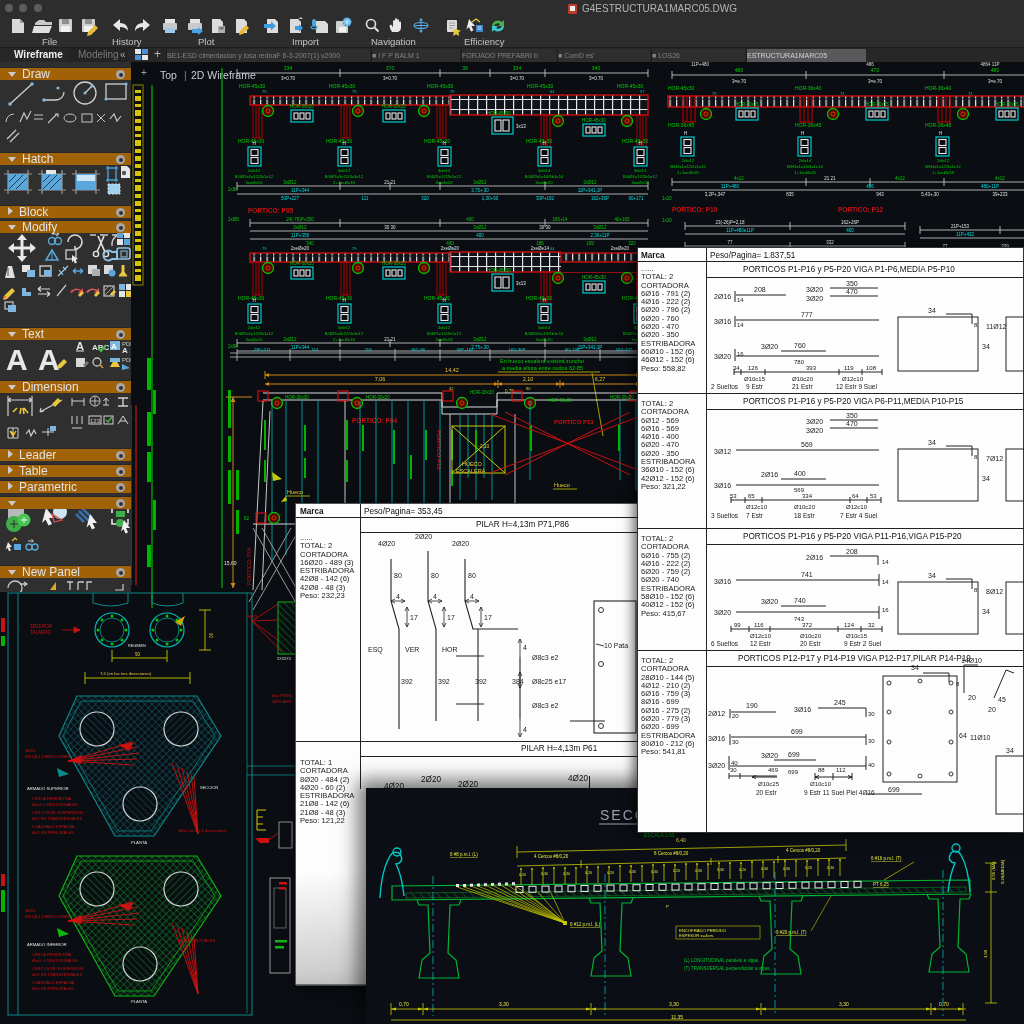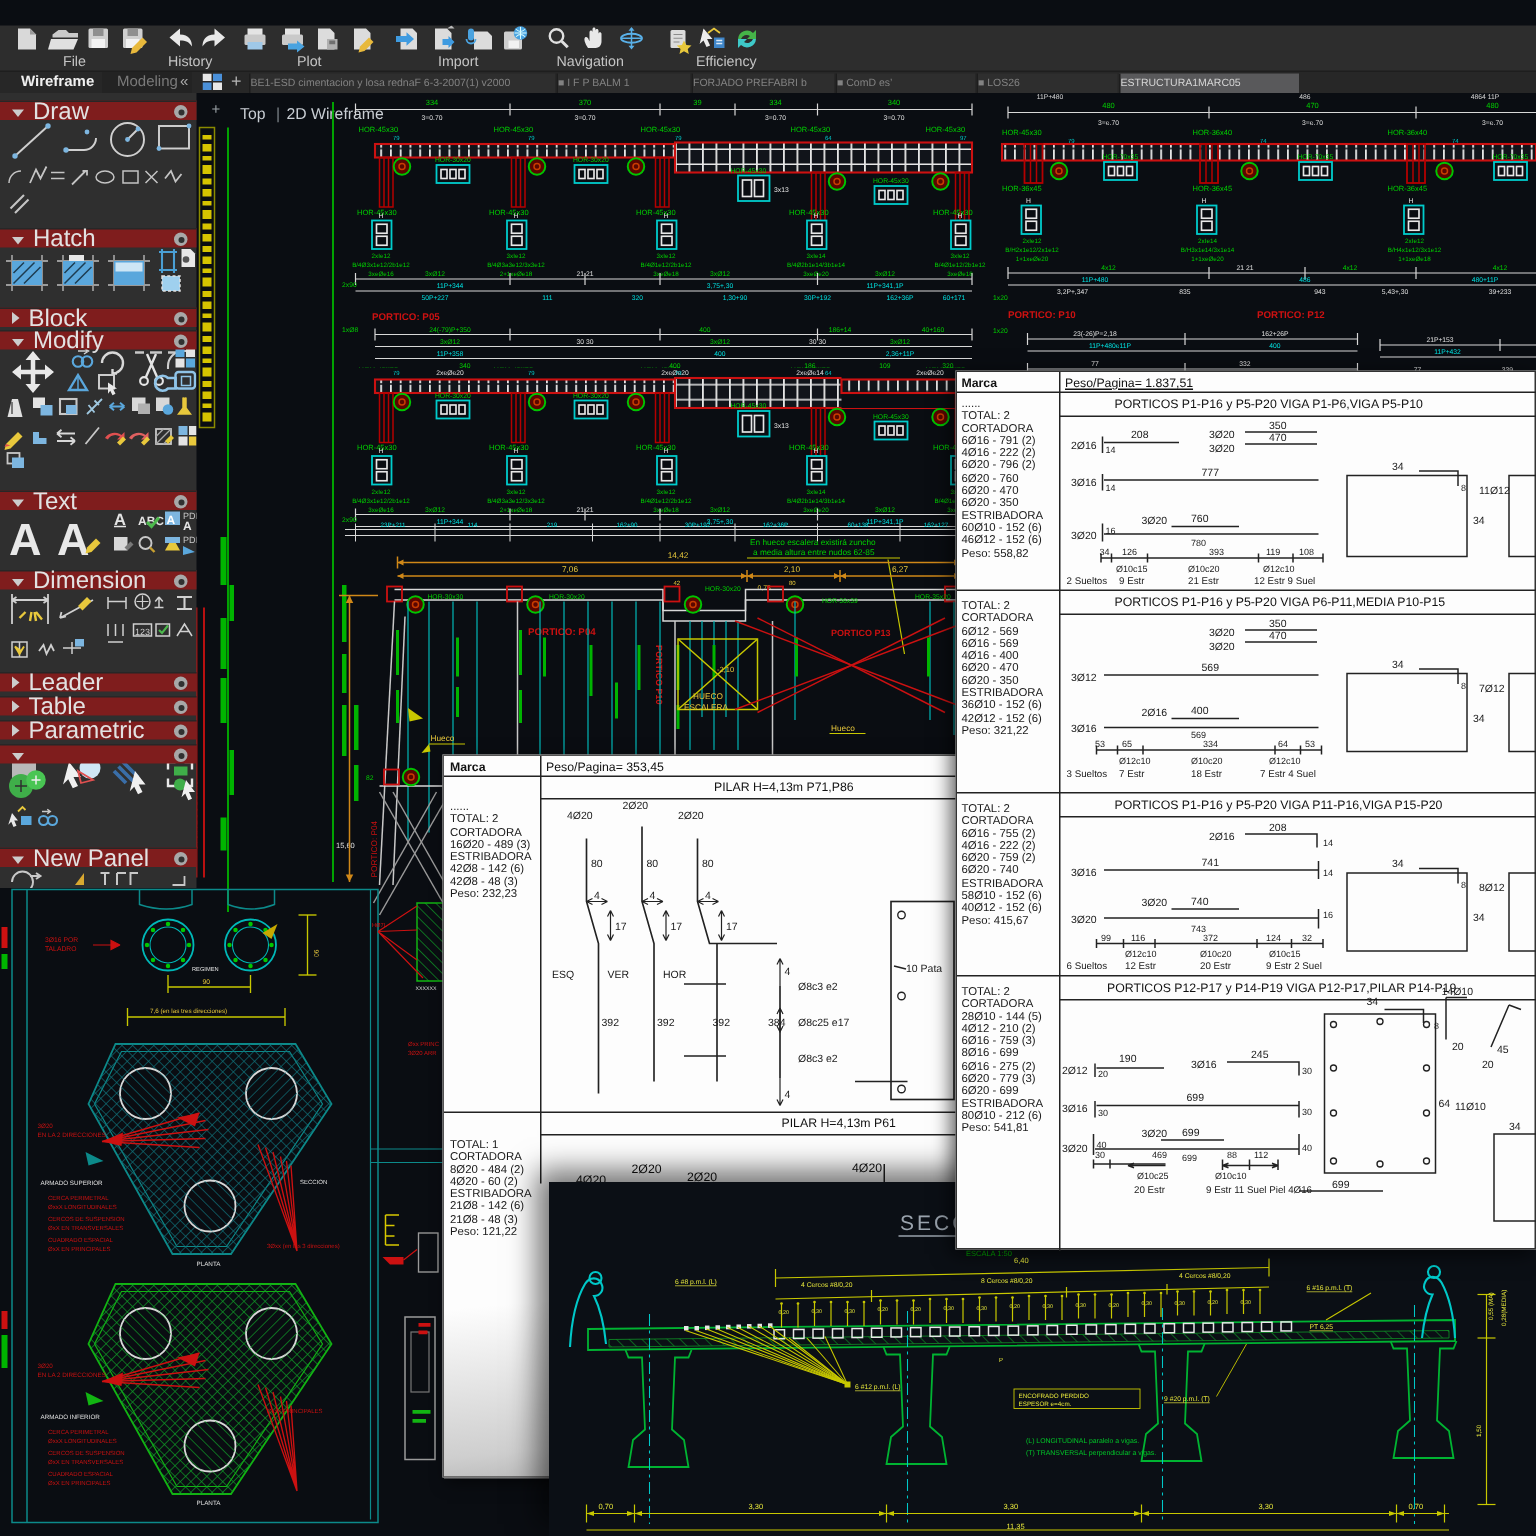--- a/index.html
+++ b/index.html
@@ -10,21 +10,21 @@
   #titlebar{left:0;top:0;width:1024px;height:17px;background:#2d2d2d;}
   .tl{position:absolute;top:4px;width:8px;height:8px;border-radius:50%;background:#5c5c5c;}
   #wtitle{position:absolute;left:582px;top:3px;color:#b4b4b4;font-size:10px;white-space:nowrap;}
   #toolbar{left:0;top:17px;width:1024px;height:31px;background:#2d2d2d;border-bottom:1px solid #1e1e1e;}
   .tlabel{position:absolute;top:19px;color:#c4c4c4;font-size:9.5px;}
   #tabrow{left:0;top:48px;width:1024px;height:14px;background:#272727;}
   .dmtab{position:absolute;top:0;height:14px;font-size:10px;line-height:14px;padding:0 10px;}
   .ftab{position:absolute;top:1px;height:13px;font-size:7px;line-height:13px;color:#828282;background:#2e2e2e;border-left:1px solid #1d1d1d;white-space:nowrap;overflow:hidden;}
   
   #palette{left:0;top:62px;width:131px;height:530px;background:#2f2f2f;}
-  .phead{position:absolute;left:0;width:131px;height:13px;border-top:1px solid #272727;background:#7f1d1d;color:#e2e2e2;font-size:16px;line-height:13px;}
+  .phead{position:absolute;left:0;width:131px;height:13px;border-top:1px solid #272727;background:#a16207;color:#e2e2e2;font-size:12px;line-height:13px;}
   .phead .tri{display:inline-block;margin:0 6px 1px 8px;}
   .gear{position:absolute;right:6px;top:2px;width:9px;height:9px;border-radius:50%;background:#a8a8a8;}
   .gear:after{content:"";position:absolute;left:2.5px;top:2.5px;width:4px;height:4px;border-radius:50%;background:#313131;}
   
   #midtable{left:295px;top:503px;width:345px;height:482px;background:#fdfdfd;border:1px solid #555;box-shadow:2px 3px 10px rgba(0,0,0,0.6);}
   #bigtable{left:637px;top:247px;width:387px;height:586px;background:#fdfdfd;border:1px solid #333;box-shadow:-3px 3px 12px rgba(0,0,0,0.65);}
   #sheet{left:366px;top:788px;width:658px;height:236px;background:#0b0f15;box-shadow:-8px -8px 18px rgba(0,0,0,0.55);}
   .tcol{position:absolute;color:#1a1a1a;font-size:7.6px;line-height:8.3px;white-space:pre;}
   .ttitle{position:absolute;color:#111;font-size:8.2px;white-space:nowrap;}
   .hline{position:absolute;background:#222;height:1px;}
@@ -1180,27 +1180,27 @@
       </g>
 
       <g fill="#e8e83c" font-size="4">
           <text x="300" y="120">P</text>
         </g>
     </svg>
   </div>
 
   <div id="bigtable" class="abs">
     <div class="ttitle" style="left:3px;top:3px;font-weight:bold;">Marca</div>
-    <div class="ttitle" style="left:72px;top:3px;text-decoration:underline;">Peso/Pagina= 1.837,51</div>
+    <div class="ttitle" style="left:72px;top:3px;">Peso/Pagina= 1.837,51</div>
     <div class="vline" style="left:68px;top:0;height:586px;"></div>
     <div class="hline" style="left:0;top:13px;width:387px;"></div>
     <div class="hline" style="left:0;top:145px;width:387px;"></div>
     <div class="hline" style="left:0;top:280px;width:387px;"></div>
     <div class="hline" style="left:0;top:402px;width:387px;"></div>
-    <div class="ttitle" style="left:105px;top:17px;">PORTICOS P1-P16 y P5-P20 VIGA P1-P6,VIGA P5-P10</div>
+    <div class="ttitle" style="left:105px;top:17px;">PORTICOS P1-P16 y P5-P20 VIGA P1-P6,MEDIA P5-P10</div>
     <div class="hline" style="left:68px;top:29px;width:319px;"></div>
     <div class="tcol" style="left:3px;top:17px;">......
 TOTAL: 2
 CORTADORA
 6Ø16 - 791 (2)
 4Ø16 - 222 (2)
 6Ø20 - 796 (2)
 6Ø20 - 760
 6Ø20 - 470
 6Ø20 - 350
@@ -1638,20 +1638,28 @@
     <div class="phead" style="top:158px"><span class="tri" style="border-left:4px solid transparent;border-right:4px solid transparent;border-top:5px solid #ccc;"></span>Modify<span class="gear"></span></div>
     <div class="phead" style="top:265px"><span class="tri" style="border-left:4px solid transparent;border-right:4px solid transparent;border-top:5px solid #ccc;"></span>Text<span class="gear"></span></div>
     <div class="phead" style="top:318px"><span class="tri" style="border-left:4px solid transparent;border-right:4px solid transparent;border-top:5px solid #ccc;"></span>Dimension<span class="gear"></span></div>
     <div class="phead" style="top:386px"><span class="tri" style="border-top:4px solid transparent;border-bottom:4px solid transparent;border-left:5px solid #ccc;"></span>Leader<span class="gear"></span></div>
     <div class="phead" style="top:402px"><span class="tri" style="border-top:4px solid transparent;border-bottom:4px solid transparent;border-left:5px solid #ccc;"></span>Table<span class="gear"></span></div>
     <div class="phead" style="top:418px"><span class="tri" style="border-top:4px solid transparent;border-bottom:4px solid transparent;border-left:5px solid #ccc;"></span>Parametric<span class="gear"></span></div>
     <div class="phead" style="top:434px"><span class="tri" style="border-left:4px solid transparent;border-right:4px solid transparent;border-top:5px solid #ccc;"></span><span class="gear"></span></div>
     <div class="phead" style="top:503px"><span class="tri" style="border-left:4px solid transparent;border-right:4px solid transparent;border-top:5px solid #ccc;"></span>New Panel<span class="gear"></span></div>
   </div>
 
+  <div id="titlebar" class="abs">
+    <div class="tl" style="left:4.5px"></div>
+    <div class="tl" style="left:18.5px"></div>
+    <div class="tl" style="left:33.5px"></div>
+    <div style="position:absolute;left:568px;top:4px;width:9px;height:10px;background:#c0392b;border-radius:1px;"></div>
+      <div style="position:absolute;left:570px;top:6px;width:5px;height:5px;background:#ecf0f1;"></div>
+      <div id="wtitle">G4ESTRUCTURA1MARC05.DWG</div>
+  </div>
   <div id="toolbar" class="abs">
     <svg width="1024" height="31" viewBox="0 0 1024 31" xmlns="http://www.w3.org/2000/svg">
 
       <path d="M12 2 h8 l4 4 v10 h-12 z" fill="#d9d9d9"></path>
         <path d="M20 2 l4 4 h-4 z" fill="#9a9a9a"></path>
 
       <path d="M35 6 l4 -3 h5 l2 2 h6 v3 h-17z" fill="#c9c9c9"></path>
         <path d="M34 9 h18 l-3 7 h-17 z" fill="#e0e0e0"></path>
 
       <rect x="59" y="2" width="13" height="13" rx="1" fill="#cfcfcf"></rect>

